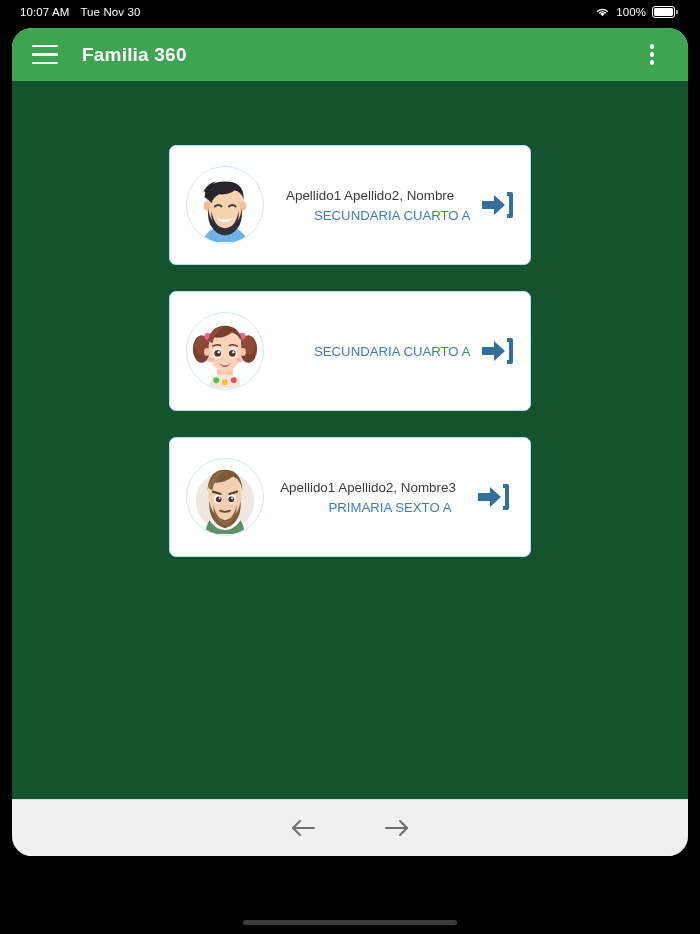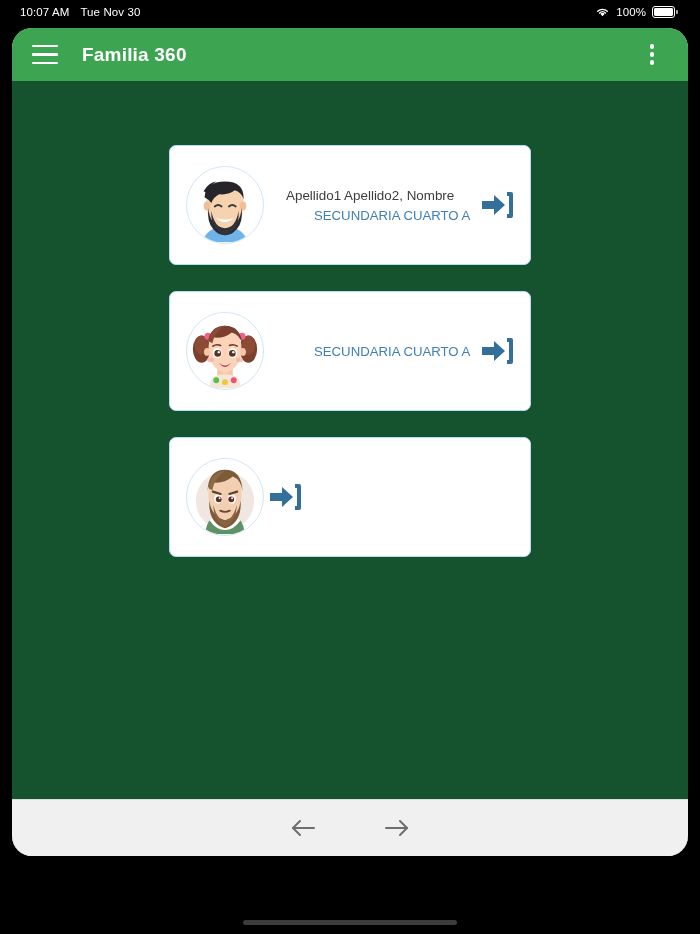--- a/index.html
+++ b/index.html
@@ -360,20 +360,24 @@
               <ellipse cx="46" cy="42" rx="4.2" ry="4.8" fill="#ffffff"></ellipse>
               <circle cx="32.6" cy="42.4" r="3" fill="#5b2c28"></circle>
               <circle cx="45.4" cy="42.4" r="3" fill="#5b2c28"></circle>
               <circle cx="33.5" cy="41.3" r="1" fill="#ffffff"></circle>
               <circle cx="46.3" cy="41.3" r="1" fill="#ffffff"></circle>
               <path d="M26.5 34.5 l8 2.4" stroke="#5d4227" stroke-width="2.2" fill="none" stroke-linecap="round"></path>
               <path d="M51.5 34.5 l-8 2.4" stroke="#5d4227" stroke-width="2.2" fill="none" stroke-linecap="round"></path>
               <path d="M34 54 q5 2.5 10 0" stroke="#6b4b2e" stroke-width="1.8" fill="none" stroke-linecap="round"></path>
             </svg>
           </div>
+          <div class="card-text">
+            <div class="student-name">Apellido1 Apellido2, Nombre3</div>
+            <div class="student-class">PRIMARIA SEXTO A</div>
+          </div>
           <div class="enter-icon">
             <svg viewBox="0 0 34 30" width="34" height="30">
               <path d="M2 11 h12 V5 l11 10 l-11 10 v-6 H2 Z" fill="#336f9b"></path>
               <path d="M27 4 h4 v22 h-4" stroke="#336f9b" stroke-width="4" fill="none" stroke-linejoin="round"></path>
             </svg>
           </div>
         </div>
 
       </div>
     </div>

